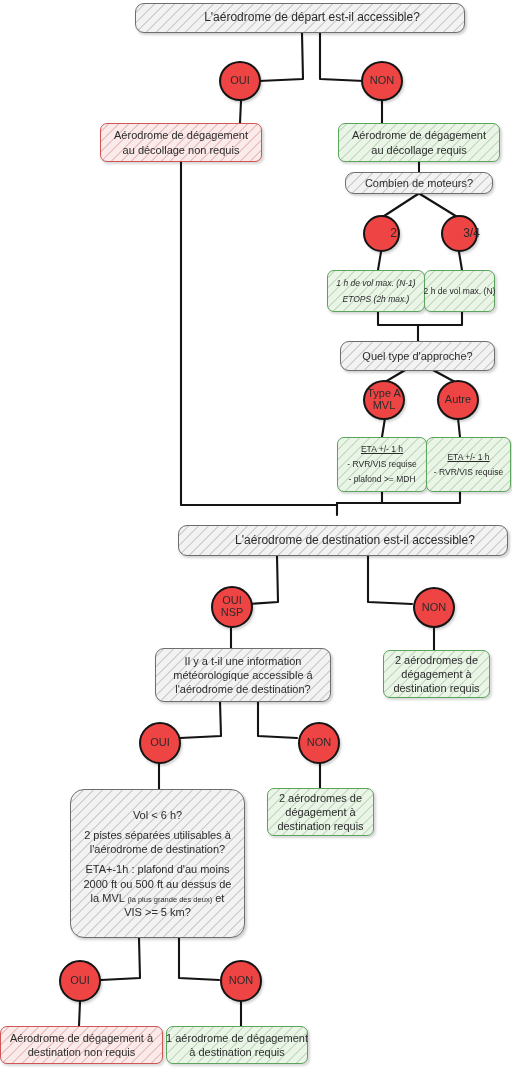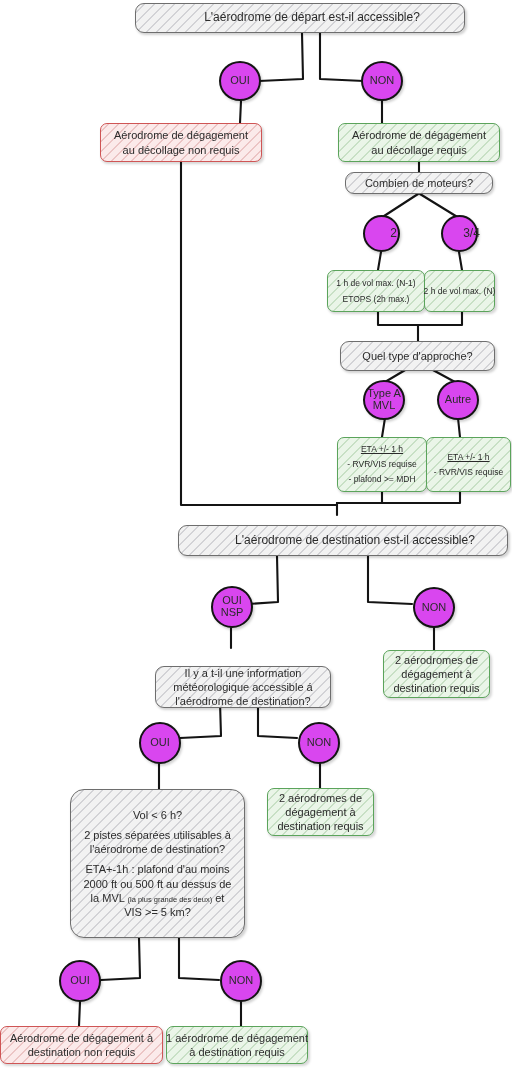--- a/index.html
+++ b/index.html
@@ -67,21 +67,21 @@
         rgba(200,110,110,0.30) 0px,
         rgba(200,110,110,0.30) 1.4px,
         rgba(255,255,255,0) 1.4px,
         rgba(255,255,255,0) 7px);
     box-shadow:1.5px 2px 2.5px rgba(0,0,0,0.16);
   }
   
   .circ{
     border:2px solid #141414;
     border-radius:50%;
-    background:#d946ef;
+    background:#ef4444;
     line-height:1.08;
     box-shadow:1.5px 2px 2.5px rgba(0,0,0,0.18);
   }
   .circ .l{white-space:nowrap;}
   .t12{font-size:12px;padding-left:24px;}
   .t11{font-size:11px;}
   .t9{font-size:8.5px;}
   .t75{font-size:7.5px;}
   .ln{display:block;white-space:nowrap;line-height:1.28;}
   .u{text-decoration:underline;}
@@ -177,21 +177,21 @@
   </div>
 
   <div class="node circ t12" style="left:363px;top:215px;width:37px;height:37px;">
     <span class="l">2</span>
   </div>
 
   <div class="node circ t12" style="left:441px;top:215px;width:37px;height:37px;">
     <span class="l">3/4</span>
   </div>
 
-  <div class="node ok t9" style="left:327px;top:270px;width:98px;height:42px;">
+  <div class="node ok t9" style="left:327px;top:270px;width:98px;height:42px;font-style:italic;">
     <span class="ln">1 h de vol max. (N-1)</span>
     <span class="ln" style="margin-top:5px;">ETOPS (2h max.)</span>
   </div>
 
   <div class="node ok t9" style="left:424px;top:270px;width:71px;height:42px;">
     <span class="ln">2 h de vol max. (N)</span>
   </div>
 
   <div class="node dec t11" style="left:340px;top:341px;width:155px;height:30px;">
     <span class="ln">Quel type d'approche?</span>
@@ -229,21 +229,21 @@
   <div class="node circ t11" style="left:413px;top:587px;width:42px;height:41px;">
     <span class="l">NON</span>
   </div>
 
   <div class="node ok t11" style="left:383px;top:650px;width:107px;height:48px;">
     <span class="ln">2 aérodromes de</span>
     <span class="ln">dégagement à</span>
     <span class="ln">destination requis</span>
   </div>
 
-  <div class="node dec t11" style="left:155px;top:648px;width:176px;height:42px;margin-top:18px;">
+  <div class="node dec t11" style="left:155px;top:648px;width:176px;height:54px;">
     <span class="ln">Il y a t-il une information</span>
     <span class="ln">météorologique accessible á</span>
     <span class="ln">l'aérodrome de destination?</span>
   </div>
 
   <div class="node circ t11" style="left:139px;top:722px;width:42px;height:42px;">
     <span class="l">OUI</span>
   </div>
 
   <div class="node circ t11" style="left:298px;top:722px;width:42px;height:42px;">

